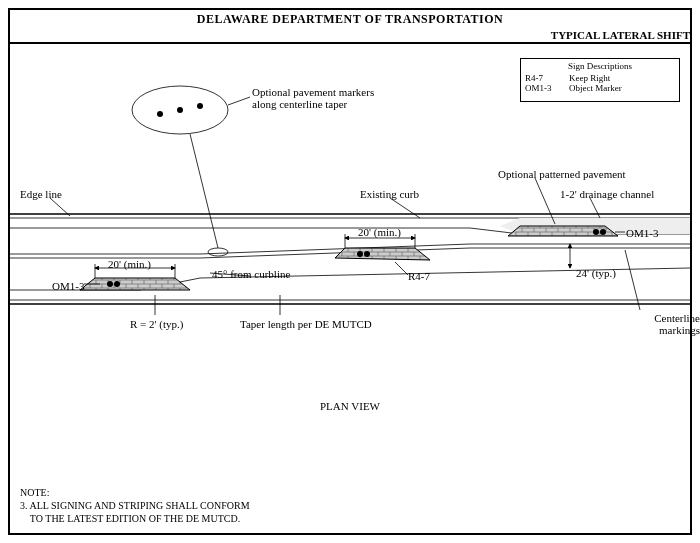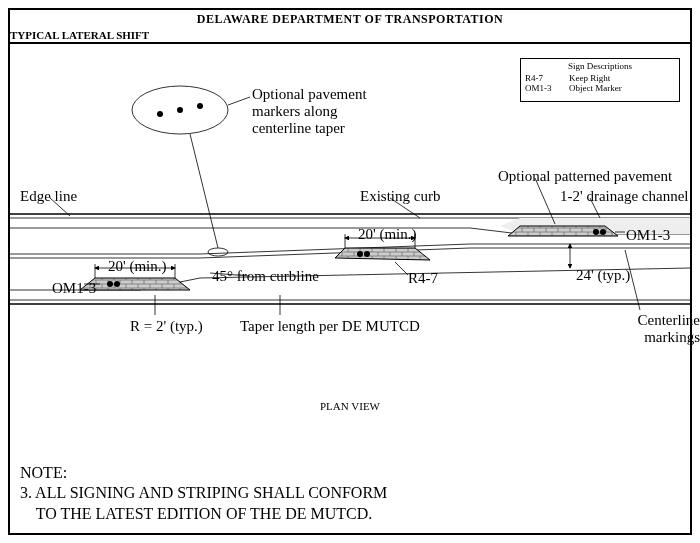--- a/index.html
+++ b/index.html
@@ -1,27 +1,27 @@
 <!DOCTYPE html>
 <html><head>
 <meta charset="utf-8">
 <style>
   * { box-sizing: border-box; margin: 0; padding: 0; }
   body { font-family: "Times New Roman", serif; background: #fff; }
   .page { position: relative; width: 700px; height: 543px; background: #fff; }
   .outer-border { position: absolute; left: 8px; top: 8px; right: 8px; bottom: 8px; border: 2px solid #000; }
   .header1 { position: absolute; left: 10px; top: 10px; right: 10px; height: 34px; text-align: center; font-weight: bold; font-size: 12px; letter-spacing: 0.5px; border-bottom: 1px solid #000; line-height: 18px; }
-  .header2 { position: absolute; left: 10px; top: 28px; right: 10px; height: 16px; text-align: left; font-weight: bold; font-size: 11px; border-bottom: 2px solid #000; line-height: 14px; }
+  .header2 { position: absolute; left: 10px; top: 28px; right: 10px; height: 16px; text-align: right; font-weight: bold; font-size: 11px; border-bottom: 2px solid #000; line-height: 14px; }
   .legend { position: absolute; right: 20px; top: 58px; width: 160px; height: 44px; border: 1px solid #000; font-size: 9px; padding: 2px 4px; }
   .legend .title { text-align: center; font-size: 9px; margin-bottom: 2px; }
   .legend .row { display: flex; }
   .legend .k { width: 44px; }
-  .label { position: absolute; font-size: 15px; color: #000; }
+  .label { position: absolute; font-size: 11px; color: #000; }
   .plan-view { position: absolute; left: 0; right: 0; text-align: center; font-size: 11px; top: 400px; }
-  .note { position: absolute; left: 20px; bottom: 18px; font-size: 16px; line-height: 1.3; }
+  .note { position: absolute; left: 20px; bottom: 18px; font-size: 10px; line-height: 1.3; }
   svg { position: absolute; left: 0; top: 0; }
   .brick { fill: url(#brickPattern); stroke: #000; stroke-width: 1; }
   .dot { fill: #000; }
   .thin { stroke: #000; stroke-width: 0.8; fill: none; }
   .med { stroke: #000; stroke-width: 1.5; fill: none; }
 </style>
 </head>
 <body>
 
 <div class="page">

